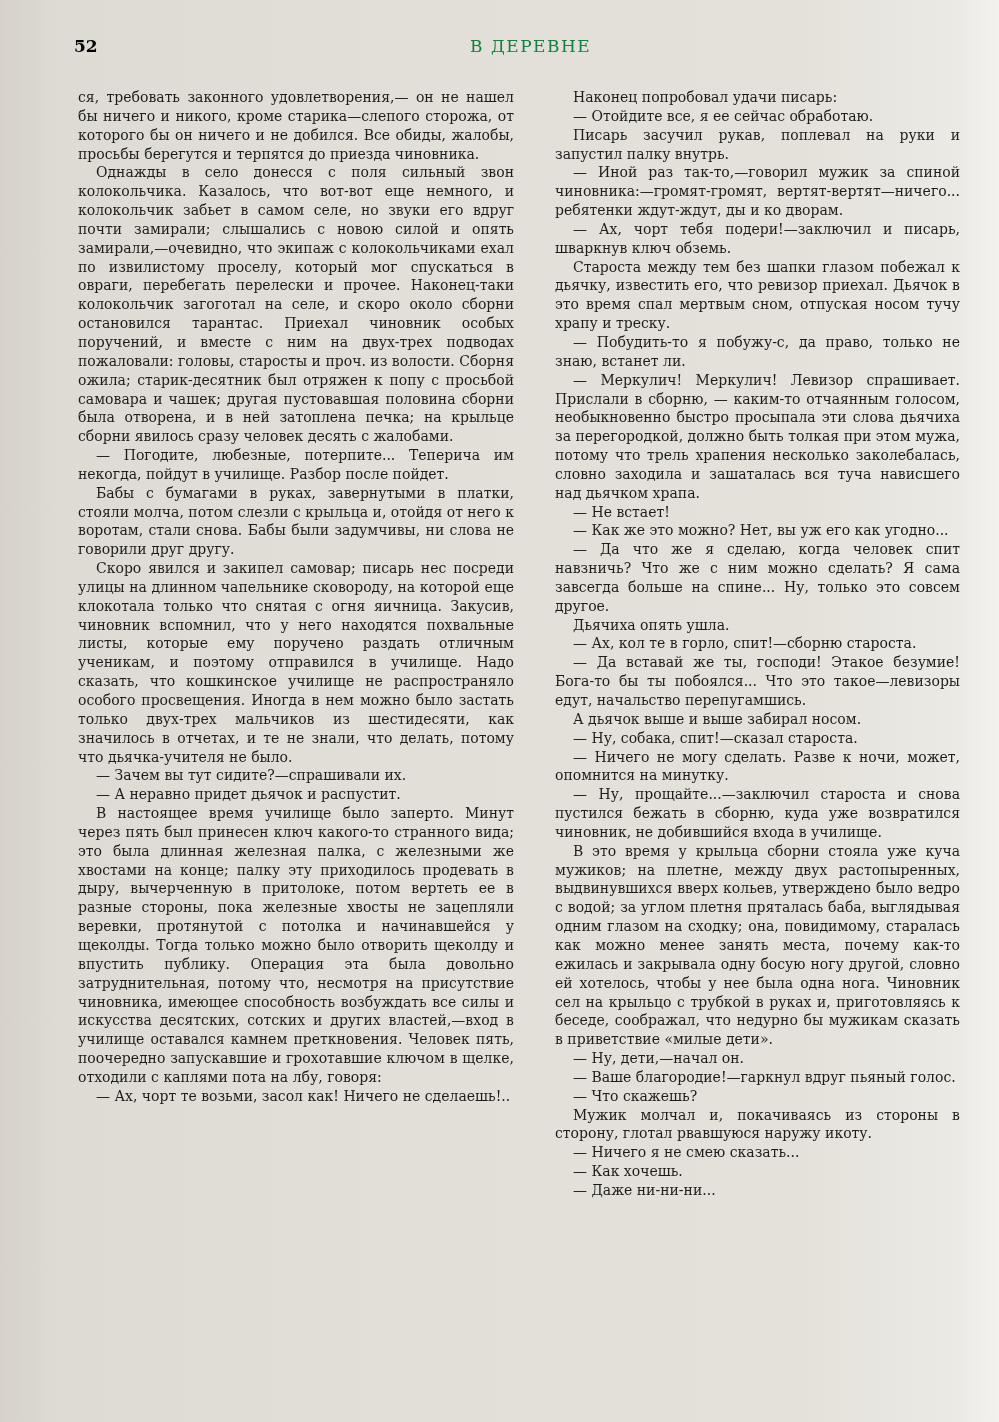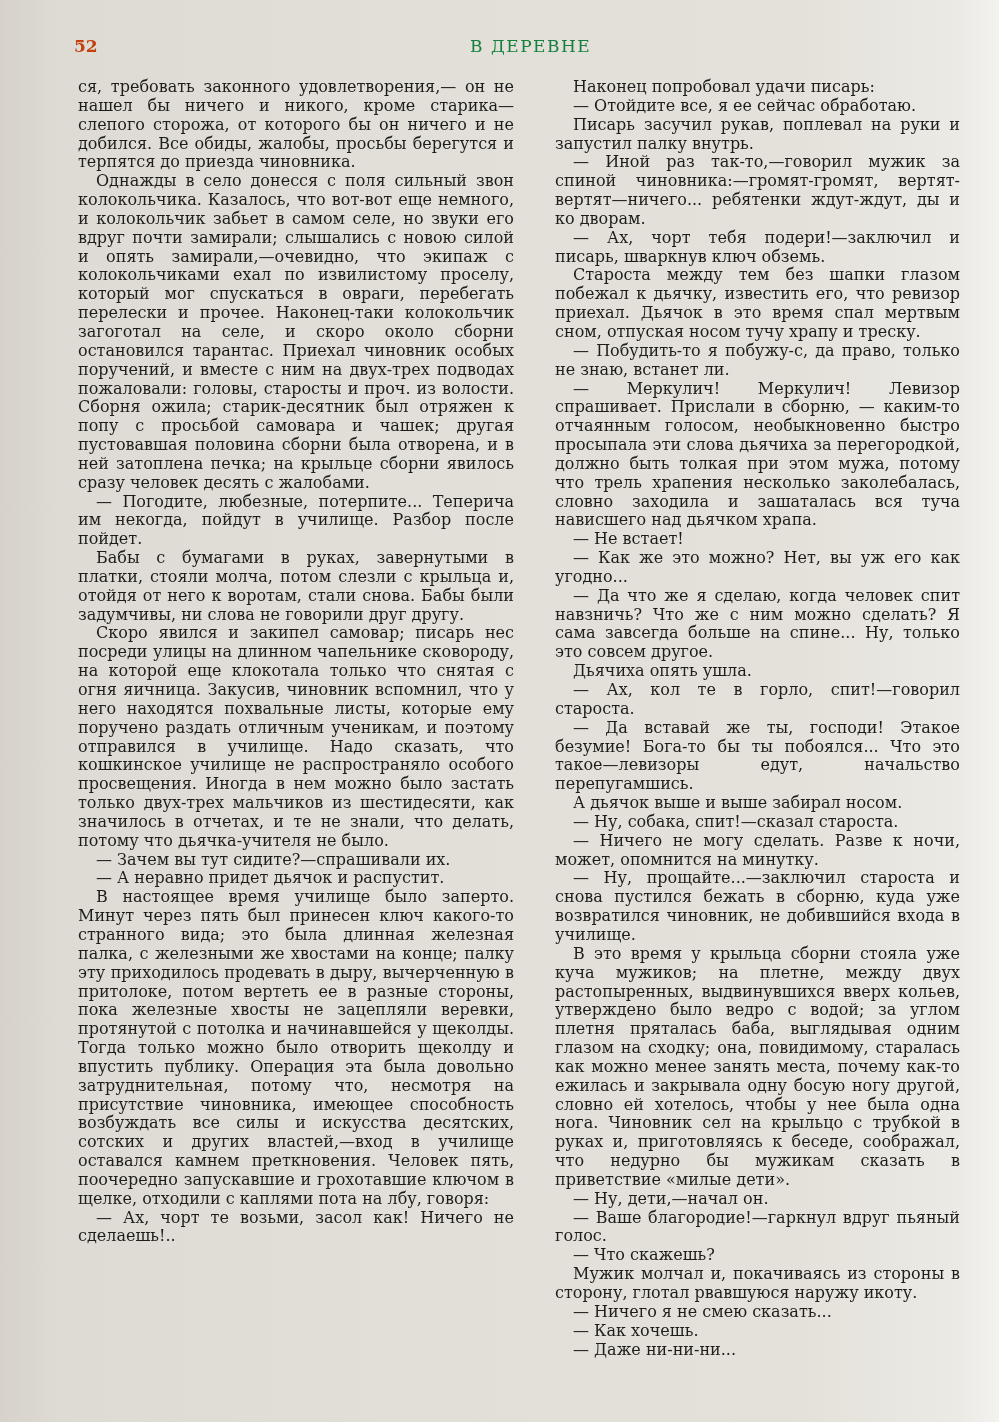--- a/index.html
+++ b/index.html
@@ -5,29 +5,29 @@
   html, body { margin: 0; padding: 0; }
   body {
     width: 999px; height: 1422px; overflow: hidden;
     background: linear-gradient(90deg, #d6d2ca 0%, #dedbd4 6%, #e2dfd8 40%, #e4e1da 80%, #eceae5 96%, #f3f2ef 100%);
     font-family: "DejaVu Serif", "Liberation Serif", serif;
     color: #1e1d1b;
     position: relative;
   }
   .page-number {
     position: absolute; left: 74px; top: 36px;
-    font-size: 17px; font-weight: bold; color: #c2410c;
+    font-size: 17px; font-weight: bold; color: #000000;
   }
   .running-head {
     position: absolute; left: 470px; top: 36px;
     font-size: 17px; letter-spacing: 1.5px; color: #15803d;
   }
   .column {
-    position: absolute; top: 78px; width: 436px;
-    font-size: 16px; line-height: 18.85px;
+    position: absolute; top: 88px; width: 436px;
+    font-size: 14px; line-height: 18.85px;
     text-align: justify;
   }
   .col-left { left: 78px; }
   .col-right { left: 555px; width: 405px; }
   .para { margin: 0; text-indent: 18px; }
   .para.noindent { text-indent: 0; }
 </style>
 </head>
 <body>
 
@@ -52,21 +52,21 @@
   <p class="para">Писарь засучил рукав, поплевал на руки и запустил палку внутрь.</p>
   <p class="para">— Иной раз так-то,—говорил мужик за спиной чиновника:—громят-громят, вертят-вертят—ничего... ребятенки ждут-ждут, ды и ко дворам.</p>
   <p class="para">— Ах, чорт тебя подери!—заключил и писарь, шваркнув ключ обземь.</p>
   <p class="para">Староста между тем без шапки глазом побежал к дьячку, известить его, что ревизор приехал. Дьячок в это время спал мертвым сном, отпуская носом тучу храпу и треску.</p>
   <p class="para">— Побудить-то я побужу-с, да право, только не знаю, встанет ли.</p>
   <p class="para">— Меркулич! Меркулич! Левизор спрашивает. Прислали в сборню, — каким-то отчаянным голосом, необыкновенно быстро просыпала эти слова дьячиха за перегородкой, должно быть толкая при этом мужа, потому что трель храпения несколько заколебалась, словно заходила и зашаталась вся туча нависшего над дьячком храпа.</p>
   <p class="para">— Не встает!</p>
   <p class="para">— Как же это можно? Нет, вы уж его как угодно...</p>
   <p class="para">— Да что же я сделаю, когда человек спит навзничь? Что же с ним можно сделать? Я сама завсегда больше на спине... Ну, только это совсем другое.</p>
   <p class="para">Дьячиха опять ушла.</p>
-  <p class="para">— Ах, кол те в горло, спит!—говорил староста.</p>
+  <p class="para">— Ах, кол те в горло, спит!—сборню староста.</p>
   <p class="para">— Да вставай же ты, господи! Этакое безумие! Бога-то бы ты побоялся... Что это такое—левизоры едут, начальство перепугамшись.</p>
   <p class="para">А дьячок выше и выше забирал носом.</p>
   <p class="para">— Ну, собака, спит!—сказал староста.</p>
   <p class="para">— Ничего не могу сделать. Разве к ночи, может, опомнится на минутку.</p>
   <p class="para">— Ну, прощайте...—заключил староста и снова пустился бежать в сборню, куда уже возвратился чиновник, не добившийся входа в училище.</p>
   <p class="para">В это время у крыльца сборни стояла уже куча мужиков; на плетне, между двух растопыренных, выдвинувшихся вверх кольев, утверждено было ведро с водой; за углом плетня пряталась баба, выглядывая одним глазом на сходку; она, повидимому, старалась как можно менее занять места, почему как-то ежилась и закрывала одну босую ногу другой, словно ей хотелось, чтобы у нее была одна нога. Чиновник сел на крыльцо с трубкой в руках и, приготовляясь к беседе, соображал, что недурно бы мужикам сказать в приветствие «милые дети».</p>
   <p class="para">— Ну, дети,—начал он.</p>
   <p class="para">— Ваше благородие!—гаркнул вдруг пьяный голос.</p>
   <p class="para">— Что скажешь?</p>
   <p class="para">Мужик молчал и, покачиваясь из стороны в сторону, глотал рвавшуюся наружу икоту.</p>

